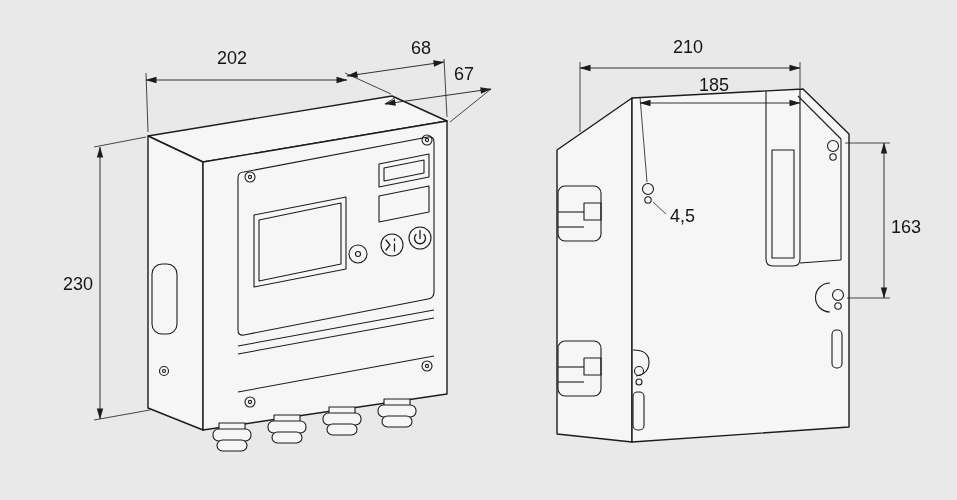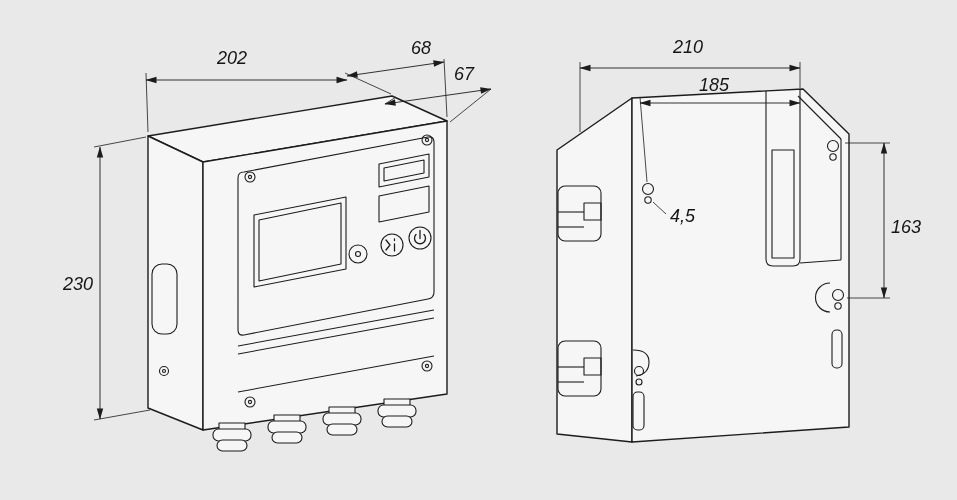--- a/index.html
+++ b/index.html
@@ -2,21 +2,21 @@
 <html><head>
 <meta charset="utf-8">
 <style>
   html,body{margin:0;padding:0;}
   body{
     width:957px;height:500px;
     background:#e9e9e9;
     font-family:"Liberation Sans",sans-serif;
     overflow:hidden;
   }
-  .stage{position:relative;width:957px;height:500px;font-style:italic;}
+  .stage{position:relative;width:957px;height:500px;}
   svg{display:block;}
   text{
     font-family:"Liberation Sans",sans-serif;
     font-size:18px;
     fill:#151515;
   }
   .face{fill:#f6f6f6;stroke:#1c1c1c;stroke-width:1.4;stroke-linejoin:round;}
   .det {fill:none;stroke:#1c1c1c;stroke-width:1.1;stroke-linejoin:round;}
   .detf{fill:#f6f6f6;stroke:#1c1c1c;stroke-width:1.1;stroke-linejoin:round;}
   .dim {stroke:#1c1c1c;stroke-width:0.9;fill:none;}

